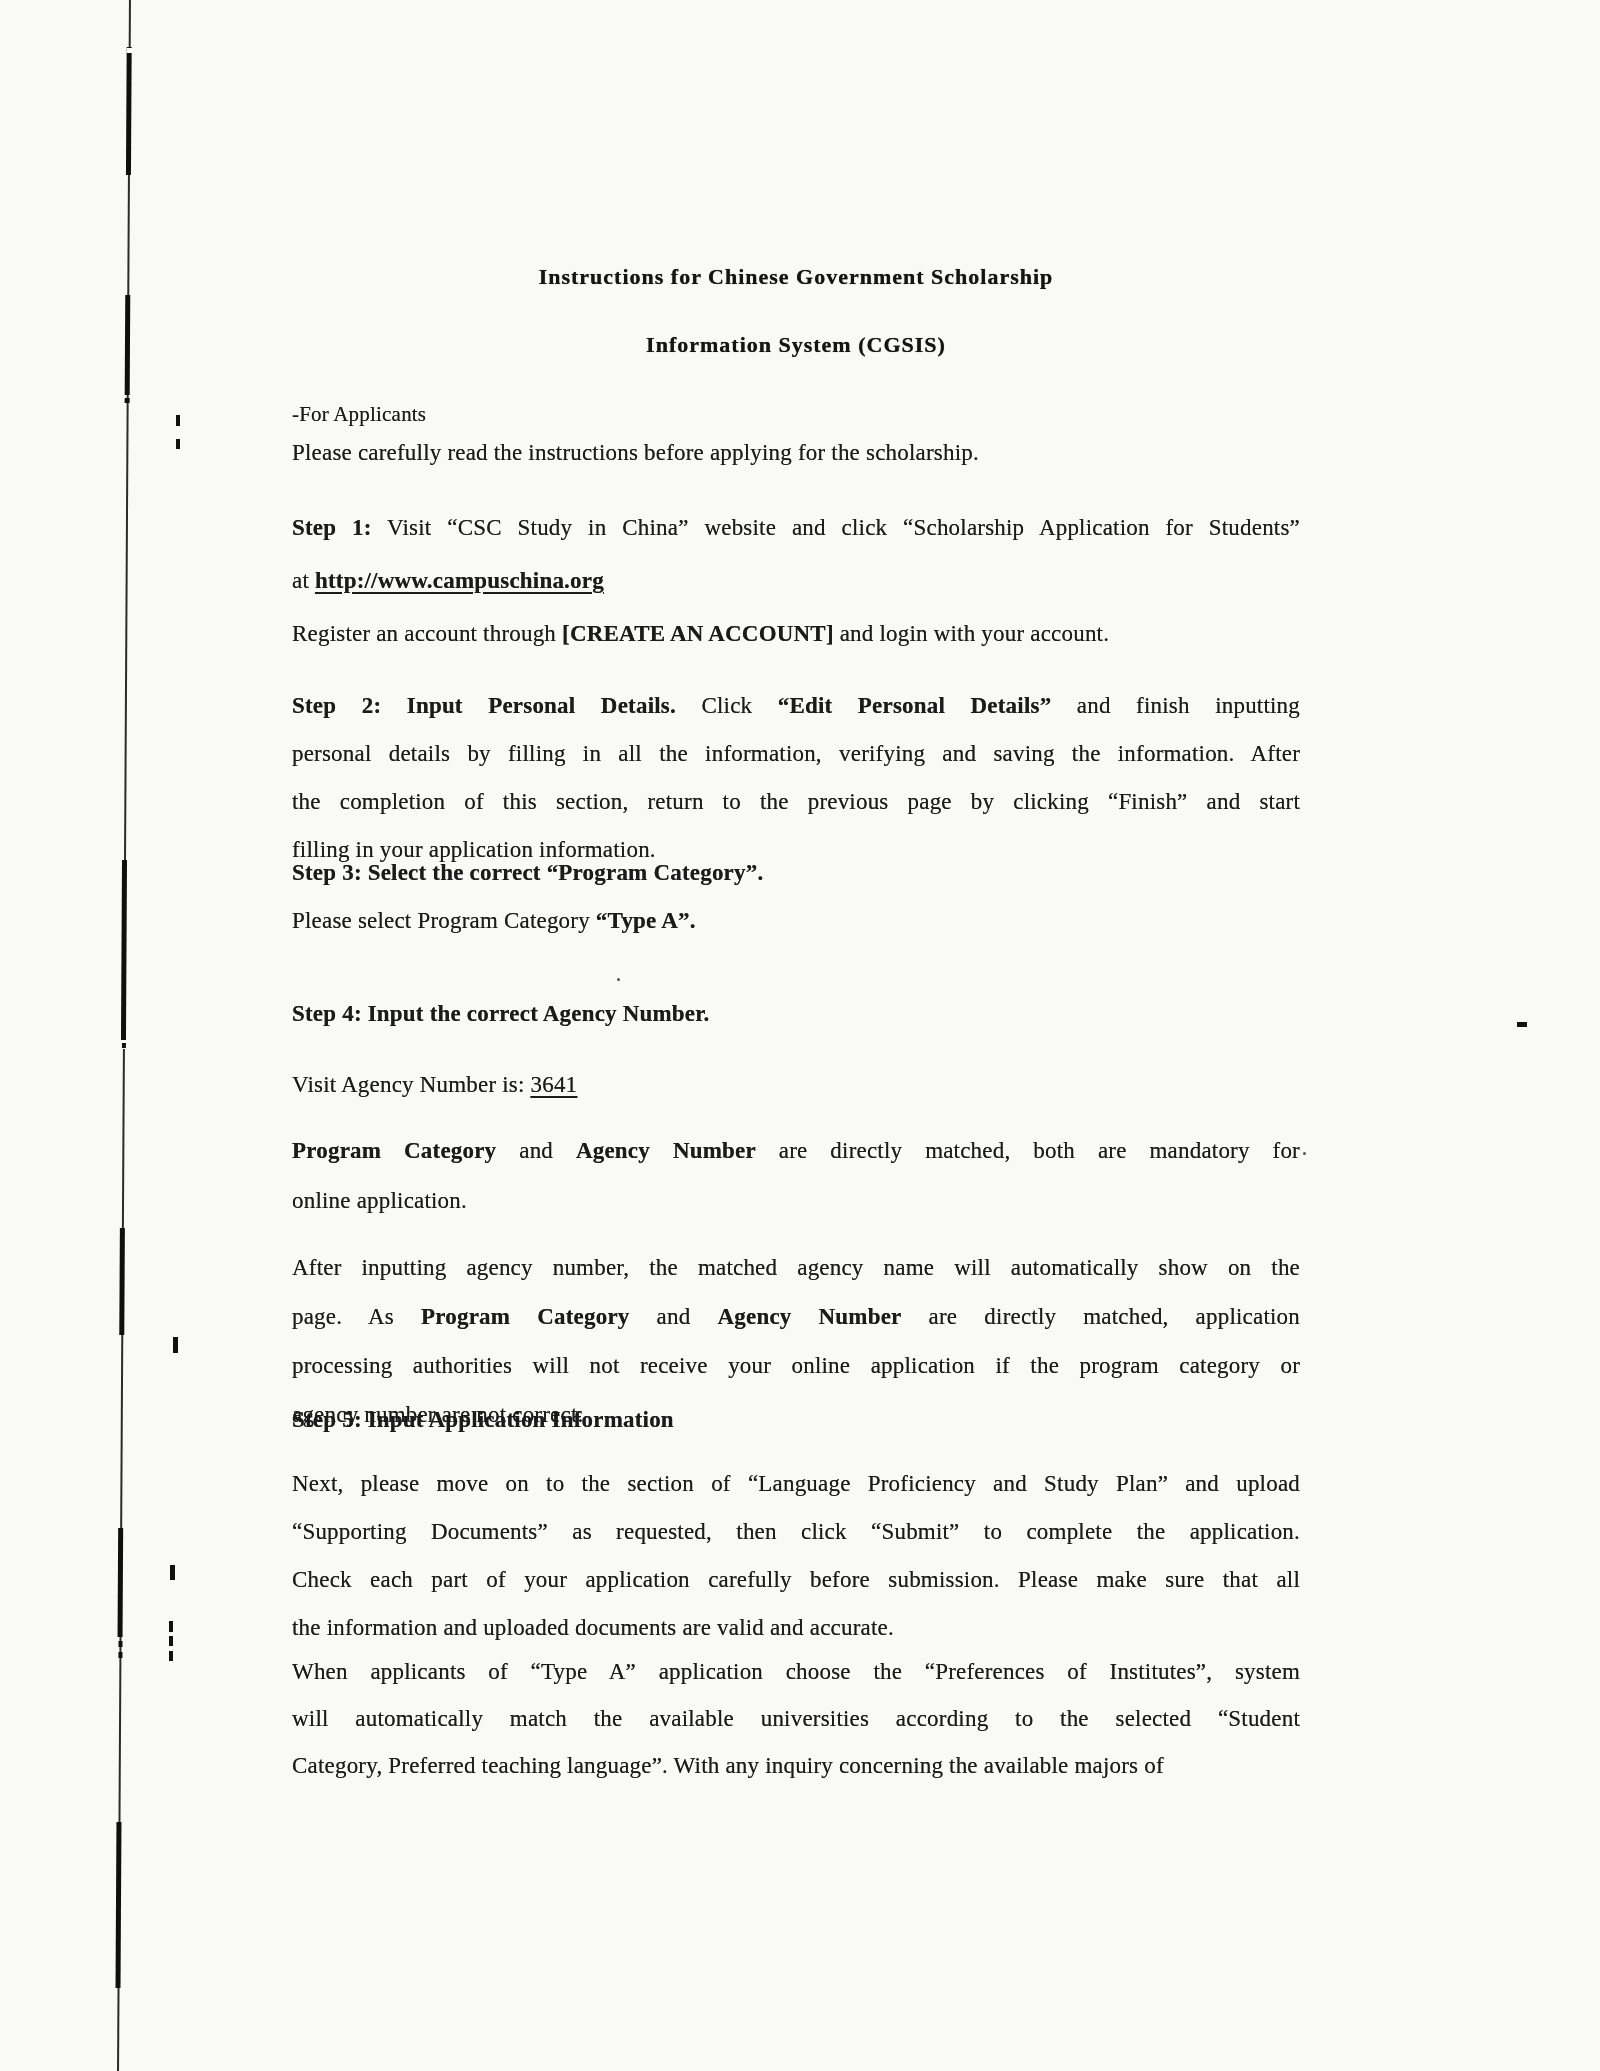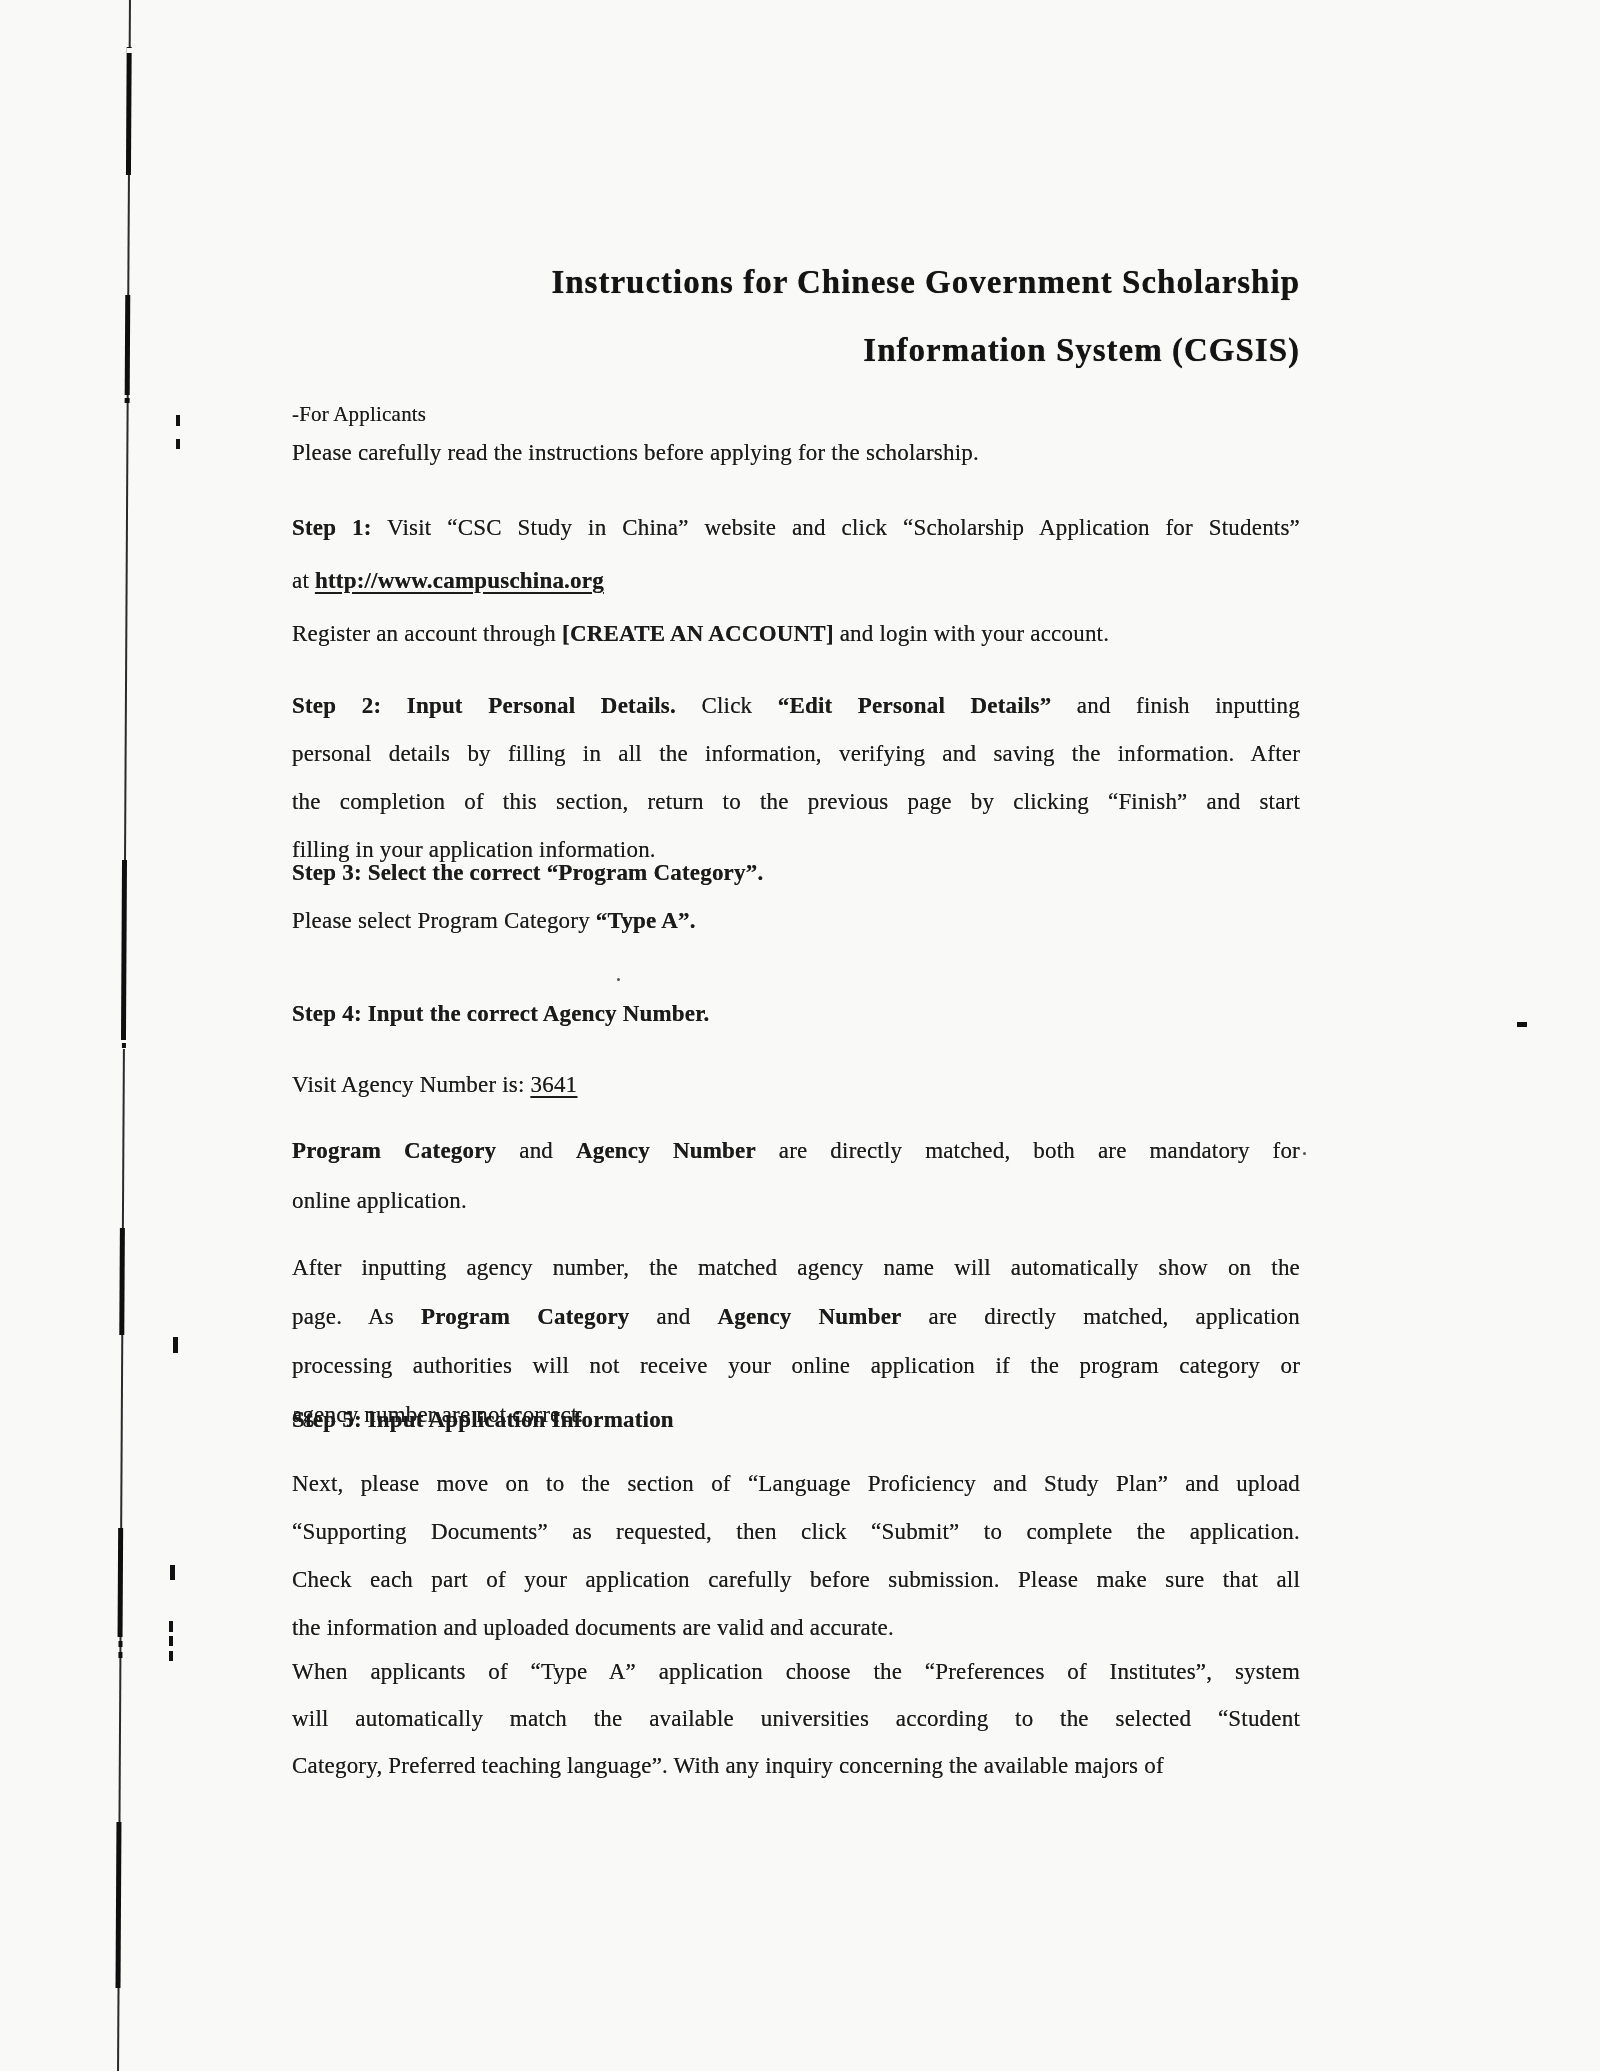--- a/index.html
+++ b/index.html
@@ -10,21 +10,21 @@
     color:#181818;
   }
   .page{position:absolute;inset:0;}
   
   .blk{position:absolute;left:292px;width:1008px;font-size:23px;color:#1b1b1b;
        text-shadow:0 0 0.5px rgba(10,10,10,.65);letter-spacing:.2px;}
   .b{font-weight:700;}
   .u{text-decoration:underline;text-decoration-thickness:2px;text-underline-offset:4px;}
   .ln{min-height:1em;}
   .jl{text-align:justify;text-align-last:justify;}
-  .title{font-weight:700;text-align:right;font-size:33px;letter-spacing:1px;color:#141414;
+  .title{font-weight:700;text-align:center;font-size:22px;letter-spacing:1px;color:#141414;
          text-shadow:0 0 0.7px rgba(0,0,0,.8);}
   .subtitle{text-align:left;font-size:21px;}
   
   .fold{position:absolute;left:121px;top:0;width:6px;height:2071px;
         transform:rotate(0.33deg);transform-origin:50% 50%;}
   .fold .base{position:absolute;left:2px;top:0;width:2px;height:2071px;background:#2b2b2b;}
   .fold .seg{position:absolute;left:0px;width:5px;background:#0f0f0f;}
   .fold .gap{position:absolute;left:0px;width:6px;background:#f9f9f8;}
   
   .tick{position:absolute;background:#111;}

